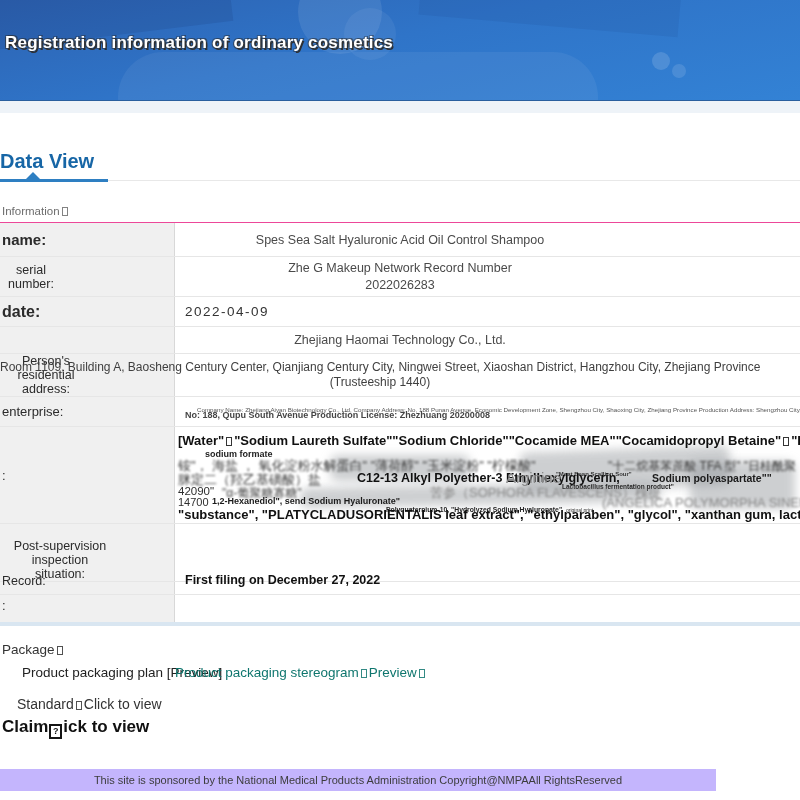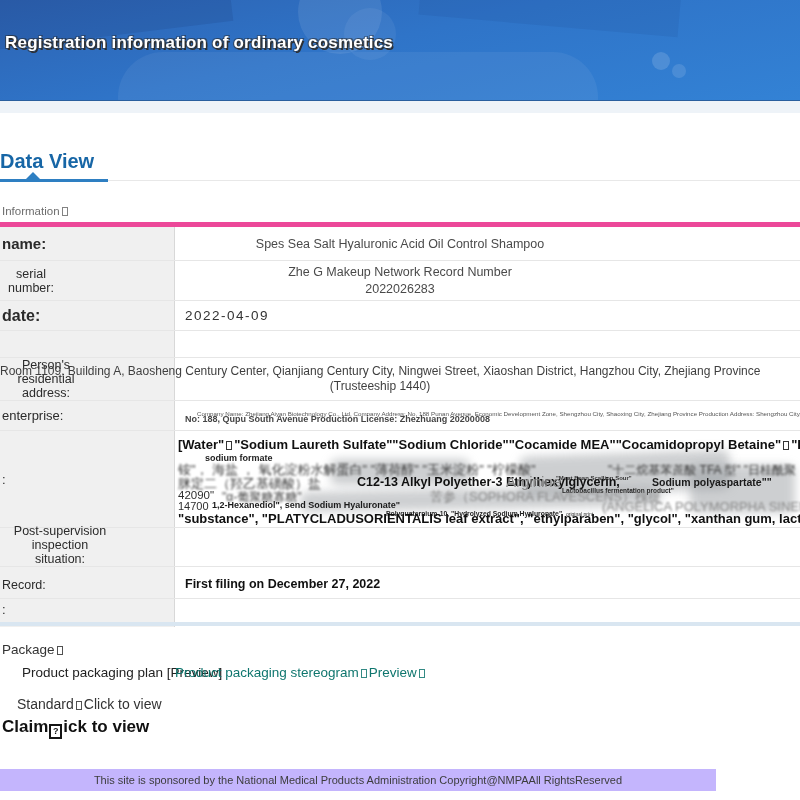--- a/index.html
+++ b/index.html
@@ -25,21 +25,21 @@
   
   .tab-title { position:absolute; left:0; top:150px; font-size:20px; font-weight:bold; color:#1766a6; }
   .tab-hairline { position:absolute; left:0; top:180px; width:800px; height:1px; background:#e8e8e8; }
   .tab-underline { position:absolute; left:0; top:179px; width:108px; height:3px; background:#2e7fc2; }
   .tab-caret { position:absolute; left:26px; top:172px; width:0; height:0;
                border-left:7px solid transparent; border-right:7px solid transparent; border-bottom:7px solid #2e7fc2; }
 
   .info-label { position:absolute; left:2px; top:205px; font-size:11.5px; color:#6d6d6d; }
 
   
-  .tbl { position:absolute; left:0; top:222px; width:800px; height:400px; border-top:5px solid #ec4899; background:#fff; }
+  .tbl { position:absolute; left:0; top:222px; width:800px; height:400px; border-top:1px solid #ec4899; background:#fff; }
   .label-col { position:absolute; left:0; top:0; width:175px; height:400px; background:#f0f0f0; border-right:1px solid #d8d8d8; }
   .row { position:absolute; left:0; width:800px; border-bottom:1px solid #e6e6e6; }
   .lab { position:absolute; left:0; top:0; height:100%; width:175px; display:flex; align-items:center; color:#2b2b2b; }
   .lab .one { padding-left:2px; }
   .lab .ctr { text-align:center; }
   .val { position:absolute; color:#4a4a4a; }
   .vcenter { left:0; width:800px; text-align:center; }
   .bottom-strip { position:absolute; left:0; top:622px; width:800px; height:4px; background:#d9e6f1; }
 
   .nowrap { white-space:nowrap; }
@@ -109,20 +109,21 @@
     </div>
 
     <div class="row" style="top:74px; height:30px;">
       <div class="lab" style="font-size:16px; font-weight:600;">
           <span class="one">date:</span>
         </div>
       <div class="val nowrap" style="left:185px; top:7px; font-size:13.5px; letter-spacing:1.5px; color:#333;">2022-04-09</div>
     </div>
 
     <div class="row" style="top:104px; height:27px;">
+      <div class="val vcenter nowrap" style="top:6px; font-size:12.5px;">Zhejiang Haomai Technology Co., Ltd.</div>
     </div>
 
     <div class="row" style="top:131px; height:43px;">
       <div class="lab" style="font-size:12.5px;align-items:flex-end;">
           <div class="ctr" style="width:92px;"><span>Person's residential</span><br><span>address:</span></div>
         </div>
       <div class="val nowrap" style="left:0; width:760px; text-align:center; top:6px; font-size:12px; color:#3f3f3f;">Room 1109, Building A, Baosheng Century Center, Qianjiang Century City, Ningwei Street, Xiaoshan District, Hangzhou City, Zhejiang Province</div>
       <div class="val nowrap" style="left:0; width:760px; text-align:center; top:21px; font-size:12px; color:#3f3f3f;">(Trusteeship 1440)</div>
     </div>
 
@@ -163,21 +164,21 @@
 
       <div class="val nowrap" style="left:178px; top:69px; font-size:11px; color:#2e2e2e;">14700</div>
       <div class="val nowrap" style="left:212px; top:69px; font-size:9px; font-weight:bold; color:#1a1a1a;">1,2-Hexanediol", send Sodium Hyaluronate"</div>
       <div class="val" style="left:386px; top:72px;"><span class="tiny" style="transform:scale(.68); font-weight:bold; color:#222;">Polyquaternium-10, "Hydrolyzed Sodium Hyaluronate"</span></div>
       <div class="val" style="left:566px; top:73px;"><span class="tiny" style="transform:scale(.5); color:#333;">original print</span></div>
       <div class="val nowrap graytxt" style="left:602px; top:68px; font-size:13px; filter:blur(.8px);">(ANGELICA POLYMORPHA SINENSIS)</div>
 
       <div class="val nowrap" style="left:178px; top:80px; font-size:13px; font-weight:bold; color:#101010;">"substance", "PLATYCLADUSORIENTALIS leaf extract", "ethylparaben", "glycol", "xanthan gum, lactobacillus", 1,2-pentanediol</div>
     </div>
 
-    <div class="row" style="top:297px; height:43px;">
+    <div class="row" style="top:316px; height:43px;">
       <div class="lab" style="font-size:12.5px;">
           <div class="ctr" style="width:120px;"><span>Post-supervision inspection</span><br><span>situation:</span></div>
         </div>
       <div class="val"></div>
     </div>
 
     <div class="row" style="top:344px; height:28px;">
       <div class="lab" style="font-size:12.5px;">
           <span class="one">Record:</span>
         </div>

